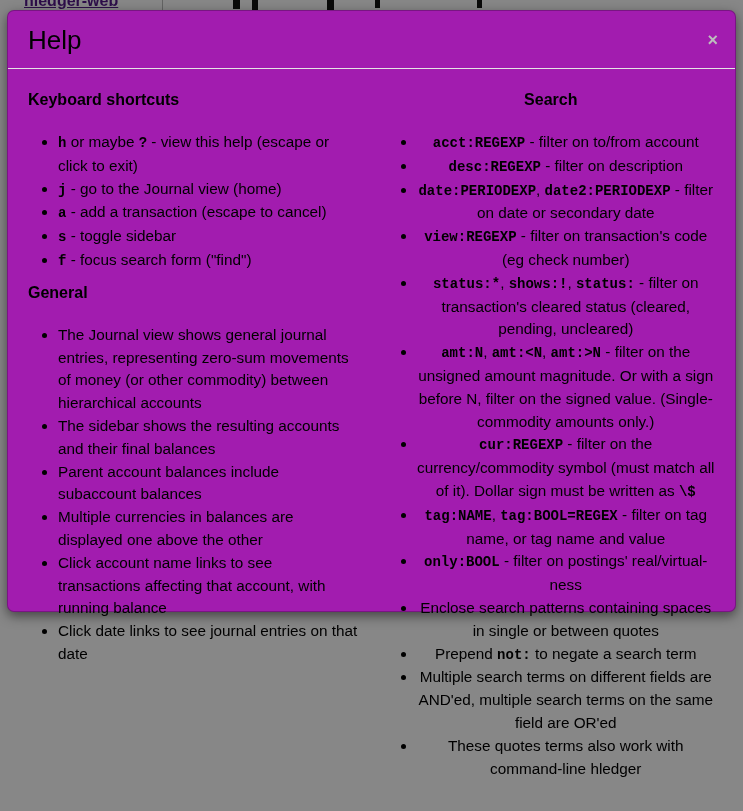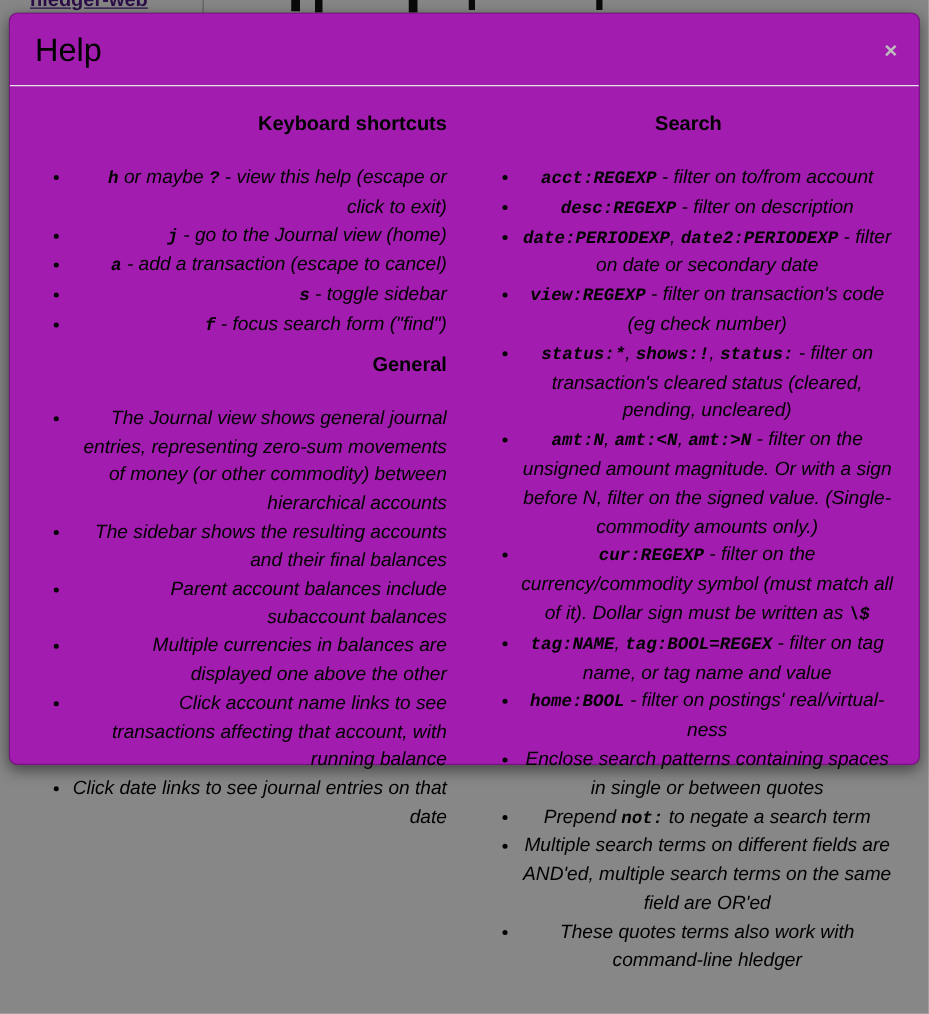--- a/index.html
+++ b/index.html
@@ -62,35 +62,34 @@
     color: #bdbdbd;
     cursor: pointer;
     font-family: "Liberation Sans", sans-serif;
   }
 
   .modal-body {
     display: flex;
     padding: 21px 20px 18px;
   }
   .help-col { width: 50%; }
-  .col-left  { padding-right: 14px; text-align: right; }
+  .col-left  { padding-right: 14px; }
   .col-right { padding-left: 15px; text-align: center; }
 
   .section + .section { margin-top: 9px; }
   .section-heading {
     font-size: 16px;
     font-weight: 700;
     line-height: 20px;
     color: #000;
   }
   ul.help-list {
     margin: 21px 0 10px;
     padding-left: 30px;
     list-style: disc;
-    font-style: italic;
   }
   ul.help-list li {
     font-size: 15.3px;
     line-height: 22.8px;
     color: #000;
   }
   code.term {
     font-family: "Liberation Mono", monospace;
     font-weight: 700;
     font-size: 14px;
@@ -147,21 +146,21 @@
         <div class="section-heading">Search</div>
         <ul class="help-list">
             <li><code class="term">acct:REGEXP</code> - filter on to/from account</li>
             <li><code class="term">desc:REGEXP</code> - filter on description</li>
             <li><code class="term">date:PERIODEXP</code>, <code class="term">date2:PERIODEXP</code> - filter on date or secondary date</li>
             <li><code class="term">view:REGEXP</code> - filter on transaction's code (eg check number)</li>
             <li><code class="term">status:*</code>, <code class="term">shows:!</code>, <code class="term">status:</code> - filter on transaction's cleared status (cleared, pending, uncleared)</li>
             <li><code class="term">amt:N</code>, <code class="term">amt:&lt;N</code>, <code class="term">amt:&gt;N</code> - filter on the unsigned amount magnitude. Or with a sign before N, filter on the signed value. (Single-commodity amounts only.)</li>
             <li><code class="term">cur:REGEXP</code> - filter on the currency/commodity symbol (must match all of it). Dollar sign must be written as <code class="term">\$</code></li>
             <li><code class="term">tag:NAME</code>, <code class="term">tag:BOOL=REGEX</code> - filter on tag name, or tag name and value</li>
-            <li><code class="term">home:BOOL</code> - filter on postings' real/virtual-ness</li>
+            <li><code class="term">only:BOOL</code> - filter on postings' real/virtual-ness</li>
             <li>Enclose search patterns containing spaces in single or between quotes</li>
             <li>Prepend <code class="term">not:</code> to negate a search term</li>
             <li>Multiple search terms on different fields are AND'ed, multiple search terms on the same field are OR'ed</li>
             <li>These quotes terms also work with command-line hledger</li>
           </ul>
       </div>
     </div>
 
   </div>
 </div>

